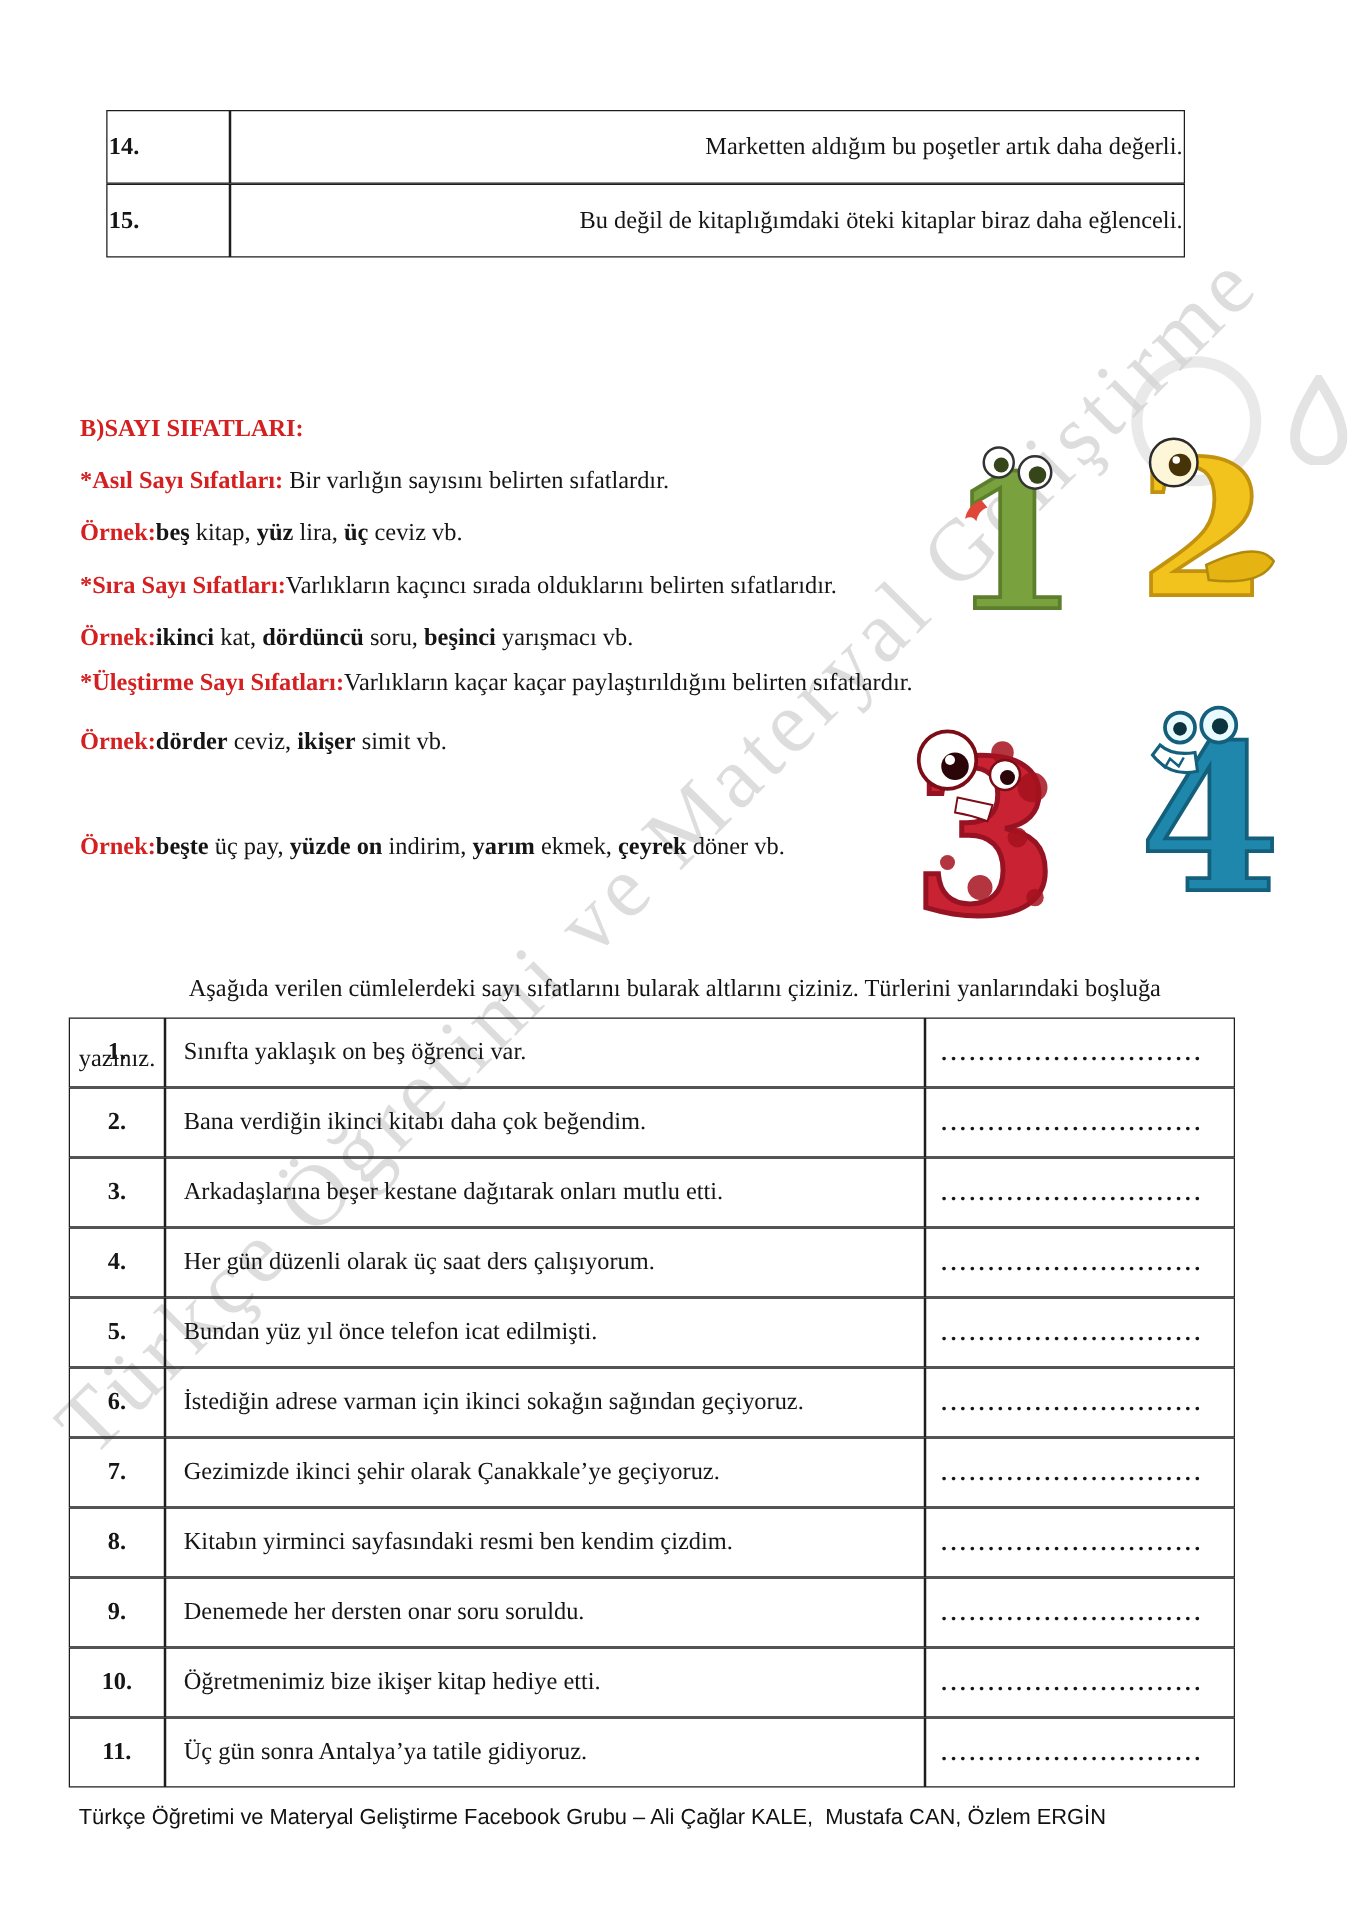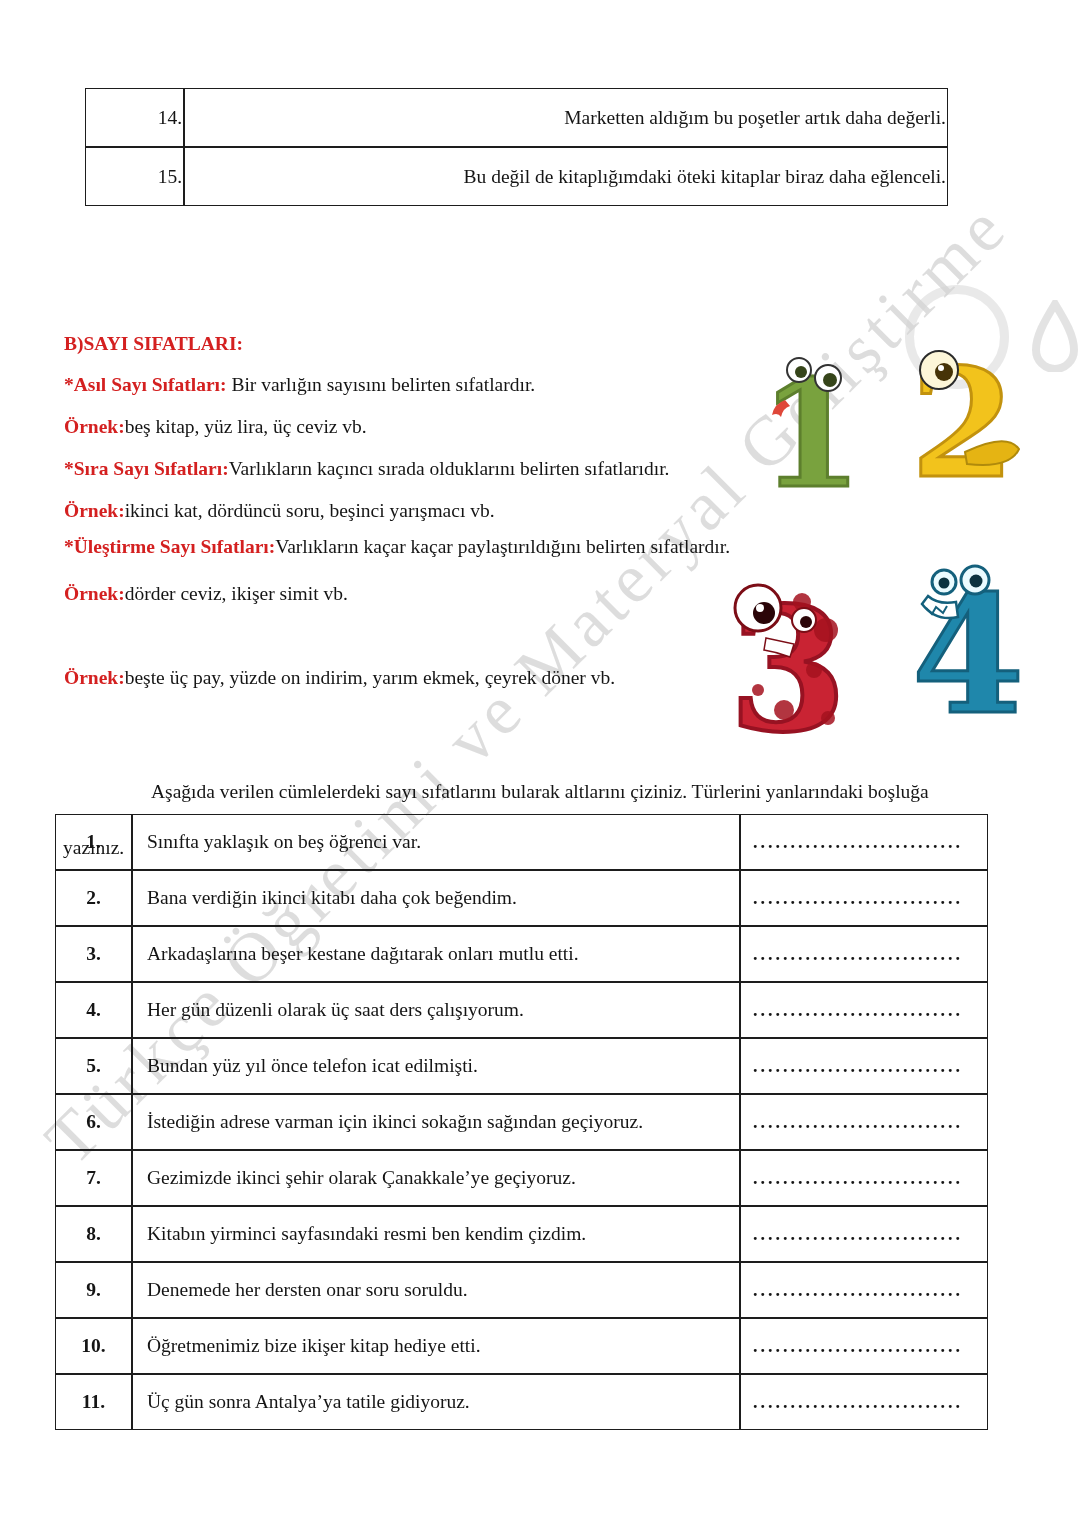--- a/index.html
+++ b/index.html
@@ -20,26 +20,26 @@
     position:absolute;left:905px;top:285px;width:86px;height:86px;
     border:9px solid #d4d4d4;border-radius:50%;opacity:.5;
   }
   .wm-drop{position:absolute;left:1032px;top:300px;opacity:.6;}
   
   .content{position:absolute;inset:0;z-index:1;}
   
   table{border-collapse:separate;border-spacing:0;}
   .top-table{position:absolute;left:85px;top:88px;width:863px;table-layout:fixed;}
   .top-table td{border:1.5px solid #1d1d1d;height:55px;font-size:19.5px;vertical-align:middle;background:transparent;text-align:right;}
-  td.cell-num{width:95px;text-align:right;font-weight:normal;}
+  td.cell-num{width:95px;text-align:left;font-weight:bold;}
   td.cell-sentence{padding-left:14px;}
   
   .sec-line{position:absolute;left:64px;font-size:19.5px;white-space:nowrap;}
   .red-label{color:#d42020;font-weight:bold;}
-  .b{font-weight:normal;}
+  .b{font-weight:bold;}
   
   .digit-svg{position:absolute;}
   
   .instruction{
     position:absolute;left:63px;top:744px;width:922px;
     font-size:19.5px;line-height:56px;text-indent:88px;
   }
   
   .q-table{position:absolute;left:55px;top:814px;width:933px;table-layout:fixed;}
   .q-table td{border:1.5px solid #1d1d1d;height:52px;font-size:19.5px;vertical-align:middle;background:transparent;}
@@ -207,14 +207,15 @@
       <td class="q-answer">............................</td>
     </tr>
     <tr>
       <td class="q-num">11.</td>
       <td class="q-sentence">Üç gün sonra Antalya’ya tatile gidiyoruz.</td>
       <td class="q-answer">............................</td>
     </tr>
   </tbody>
     </table>
 
+  <div class="footer">Türkçe Öğretimi ve Materyal Geliştirme Facebook Grubu – Ali Çağlar KALE,  Mustafa CAN, Özlem ERGİN</div>
 
 </div>
 
 </body></html>

